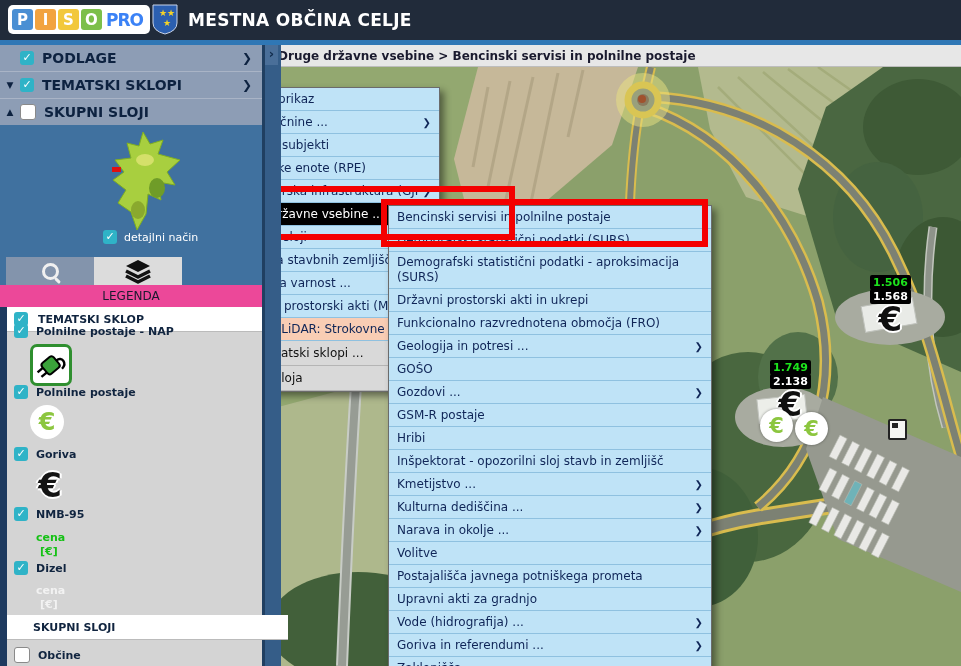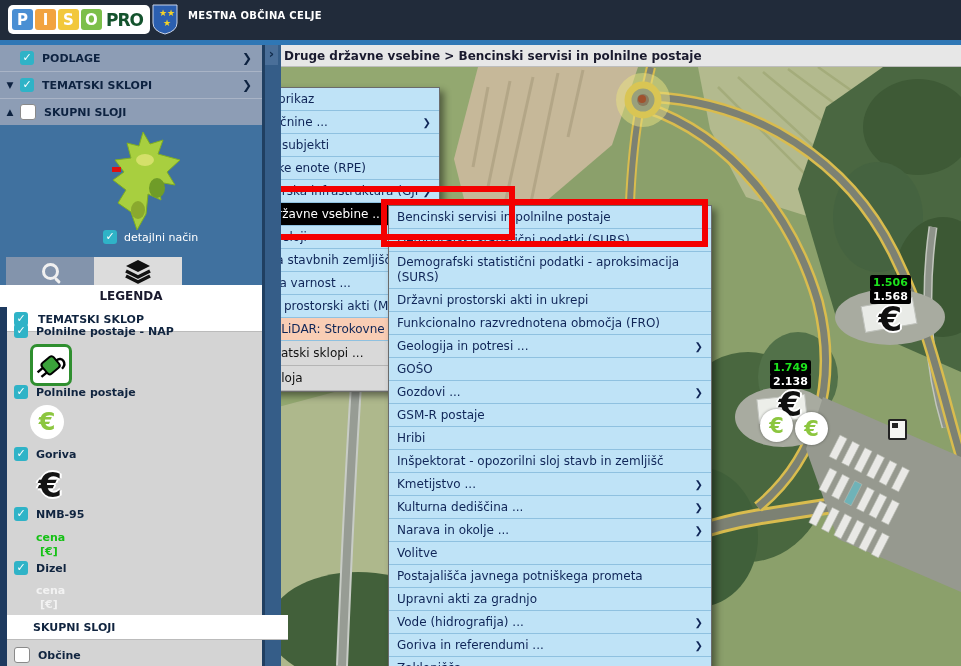--- a/index.html
+++ b/index.html
@@ -6,48 +6,48 @@
   #stage{position:relative;width:961px;height:666px;overflow:hidden;
     font-family:"DejaVu Sans","Liberation Sans",sans-serif;background:#8ba06b;}
   
   #header{position:absolute;left:0;top:0;width:961px;height:40px;background:#212b3a;z-index:40;}
   #accentline{position:absolute;left:0;top:40px;width:961px;height:5px;background:#2f77b5;z-index:40;}
   #logo{position:absolute;left:8px;top:5px;height:29px;background:#fff;border-radius:5px;
     display:flex;align-items:center;padding:0 7px 0 4px;gap:2px;}
   .lbox{width:21px;height:21px;border-radius:3px;color:#fff;font-weight:bold;font-size:15px;
     display:flex;align-items:center;justify-content:center;}
   .lb0{background:#4a8fd3}.lb1{background:#f2a33f}.lb2{background:#f2c83c}.lb3{background:#7cbf4a}
-  #logopro{font-weight:bold;font-size:17px;color:#14532d;letter-spacing:-1px;margin-left:2px;}
+  #logopro{font-weight:bold;font-size:17px;color:#3b82f6;letter-spacing:-1px;margin-left:2px;}
   #shield{position:absolute;left:152px;top:4px;width:26px;height:31px;}
-  #apptitle{position:absolute;left:188px;top:10px;color:#fff;font-weight:bold;font-size:10px;letter-spacing:.3px;}
+  #apptitle{position:absolute;left:188px;top:10px;color:#fff;font-weight:bold;font-size:17px;letter-spacing:.3px;}
   
   .secrow{position:absolute;left:0;width:262px;height:26px;background:#8d9db5;border-bottom:1px solid #a9b4c6;
     display:flex;align-items:center;z-index:30;}
   .secrow .tri{width:20px;text-align:center;font-size:9px;color:#0d2240;}
-  .secrow .lbl{color:#0d2240;font-weight:bold;font-size:11px;margin-left:8px;flex:1;}
+  .secrow .lbl{color:#0d2240;font-weight:bold;font-size:14px;margin-left:8px;flex:1;}
   .secrow .chev{color:#0d2240;font-weight:bold;font-size:12px;margin-right:10px;}
   .cb{width:14px;height:14px;border-radius:3px;background:#2fb3c7;color:#fff;font-size:11px;line-height:14px;
     text-align:center;font-weight:bold;flex:none;}
   .cb.un{background:#fff;border:1px solid #8a8a8a;color:transparent;}
   
   #overview{position:absolute;left:0;top:125px;width:262px;height:132px;background:#40719f;z-index:30;}
   #ovmark{position:absolute;left:112px;top:42px;width:9px;height:5px;background:#e01010;}
   #detrow{position:absolute;left:103px;top:105px;display:flex;align-items:center;gap:7px;}
   #detrow span{color:#fff;font-size:11px;}
   
   #tabs{position:absolute;left:0;top:257px;width:262px;height:28px;background:#40719f;z-index:30;}
   #tabsearch{position:absolute;left:6px;top:0;width:88px;height:28px;background:#8394ac;
     display:flex;align-items:center;justify-content:center;}
   #tablayers{position:absolute;left:94px;top:0;width:88px;height:28px;background:#dcdcdc;
     display:flex;align-items:center;justify-content:center;}
   .mag{width:11px;height:11px;border:3px solid #f0f0f0;border-radius:50%;position:relative;}
   .mag::after{content:"";position:absolute;left:11px;top:11px;width:3px;height:7px;background:#f0f0f0;
     transform:rotate(-45deg);border-radius:2px;}
-  #legendhead{position:absolute;left:0;top:285px;width:262px;height:22px;background:#ffffff;z-index:30;
-    display:flex;align-items:center;justify-content:center;font-weight:bold;font-size:12px;color:#1a1a2e;
+  #legendhead{position:absolute;left:0;top:285px;width:262px;height:22px;background:#ec4899;z-index:30;
+    display:flex;align-items:center;justify-content:center;font-weight:normal;font-size:12px;color:#1a1a2e;
     border-bottom:1px solid #efefef;}
   #legend{position:absolute;left:0;top:307px;width:262px;height:359px;background:#d4d4d4;z-index:30;}
   #legend::before{content:"";position:absolute;left:0;top:0;width:7px;height:359px;background:#1e3a5f;}
   .lgroup{position:absolute;left:7px;width:255px;height:24px;background:#fff;display:flex;align-items:center;
     font-weight:bold;font-size:11px;color:#10243f;border-bottom:1px solid #bbb;}
   .litem{position:absolute;display:flex;align-items:center;gap:8px;font-weight:bold;font-size:11px;color:#10243f;}
   .lsub{position:absolute;font-weight:bold;font-size:11px;}
   .green{color:#15c115;} .white{color:#f2f2f2;}
   #napicon{position:absolute;left:30px;top:37px;width:36px;height:36px;background:#fff;border:3px solid #2f8f2f;
     border-radius:7px;}
@@ -56,21 +56,21 @@
   #ppicon{position:absolute;left:30px;top:98px;width:34px;height:34px;font-size:24px;}
   #goricon{position:absolute;left:32px;top:158px;width:36px;height:40px;font-size:34px;font-weight:bold;color:#141414;
     text-shadow:-2px 0 #fff,2px 0 #fff,0 -2px #fff,0 2px #fff;display:flex;align-items:center;justify-content:center;}
   
   #splitter{position:absolute;left:262px;top:45px;width:16px;height:621px;background:#355d88;z-index:29;
     border-left:3px solid #203f61;}
   #splitbtn{position:absolute;left:0;top:0;width:13px;height:20px;background:#4a6f99;color:#122c4c;
     font-weight:bold;font-size:13px;text-align:center;line-height:18px;}
   
   #breadcrumb{position:absolute;left:278px;top:45px;width:683px;height:22px;background:#e7e7e7;z-index:28;
-    display:flex;align-items:center;font-weight:bold;font-size:12px;color:#1a1a2e;padding-left:6px;box-sizing:border-box;
+    display:flex;align-items:center;font-weight:bold;font-size:12px;color:#1a1a2e;padding-left:0;box-sizing:border-box;
     border-bottom:1px solid #bdbdbd;}
   #map{position:absolute;left:278px;top:67px;width:683px;height:599px;z-index:1;}
   .pricetag{position:absolute;display:flex;flex-direction:column;align-items:center;z-index:3;}
   .prow{background:#000;color:#fff;font-weight:bold;font-size:11px;line-height:13px;padding:1px 3px;border-radius:2px;}
   .prow.top{color:#1de21d;margin-bottom:-1px;}
   .peuro{font-size:34px;font-weight:bold;color:#101010;line-height:34px;margin-top:-2px;
     text-shadow:-2px 0 #fff,2px 0 #fff,0 -2px #fff,0 2px #fff,-1px -1px #fff,1px 1px #fff;}
   .mapev{position:absolute;width:33px;height:33px;font-size:21px;z-index:3;box-shadow:0 0 3px rgba(0,0,0,.4);}
   #pumpicon{position:absolute;left:610px;top:352px;width:15px;height:17px;background:#f5f5f2;border:2px solid #222;
     border-radius:2px;z-index:3;}

